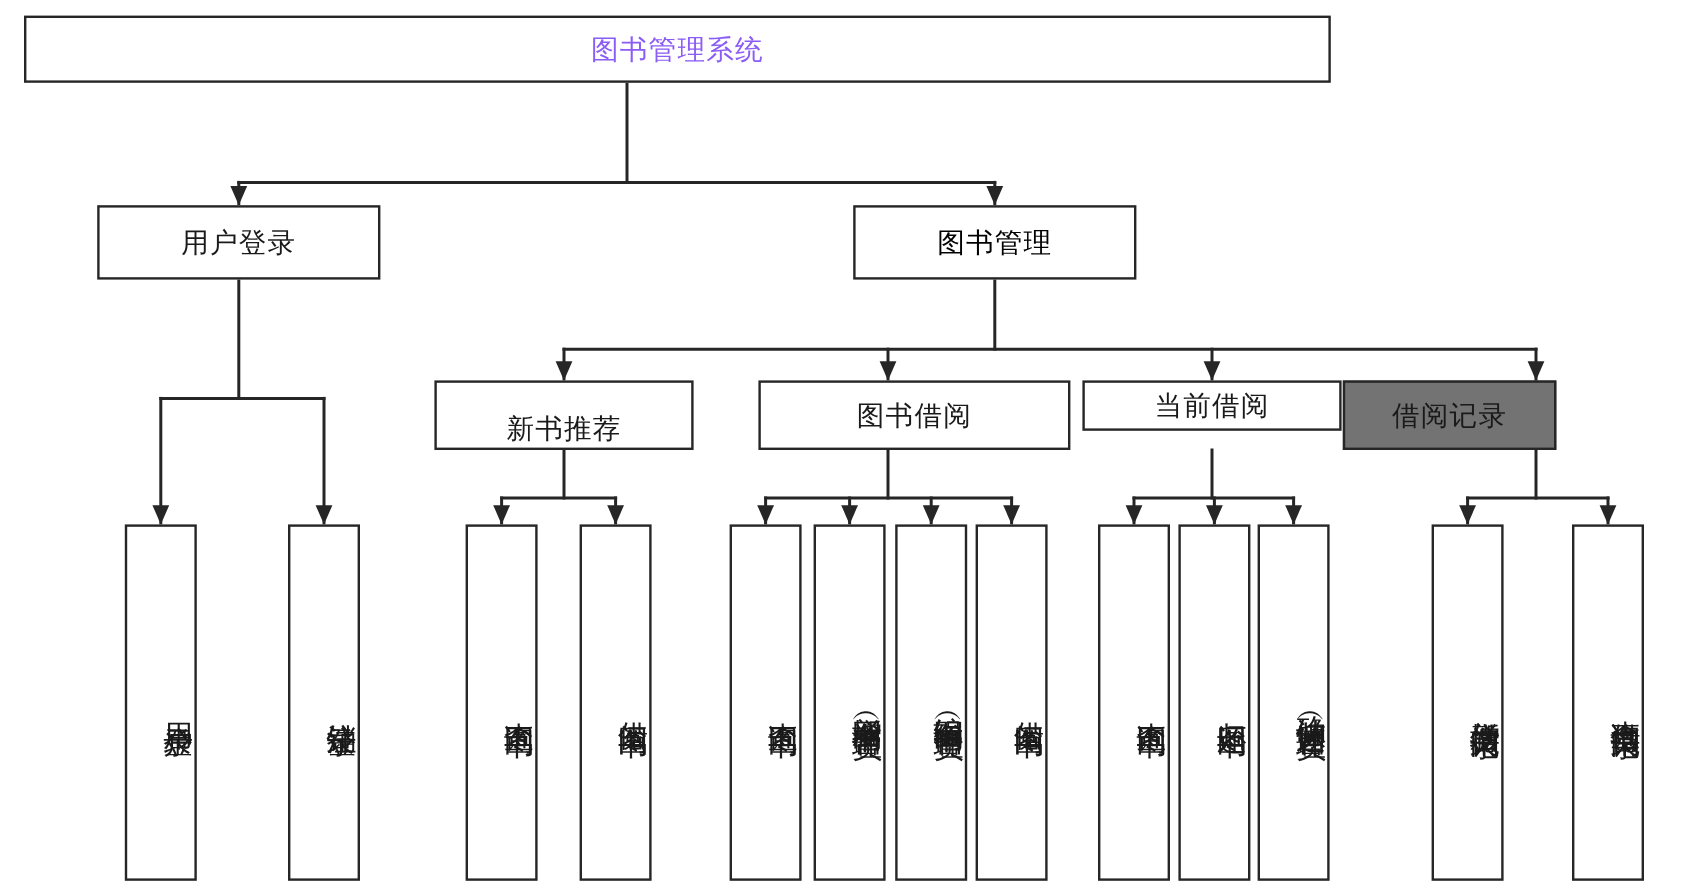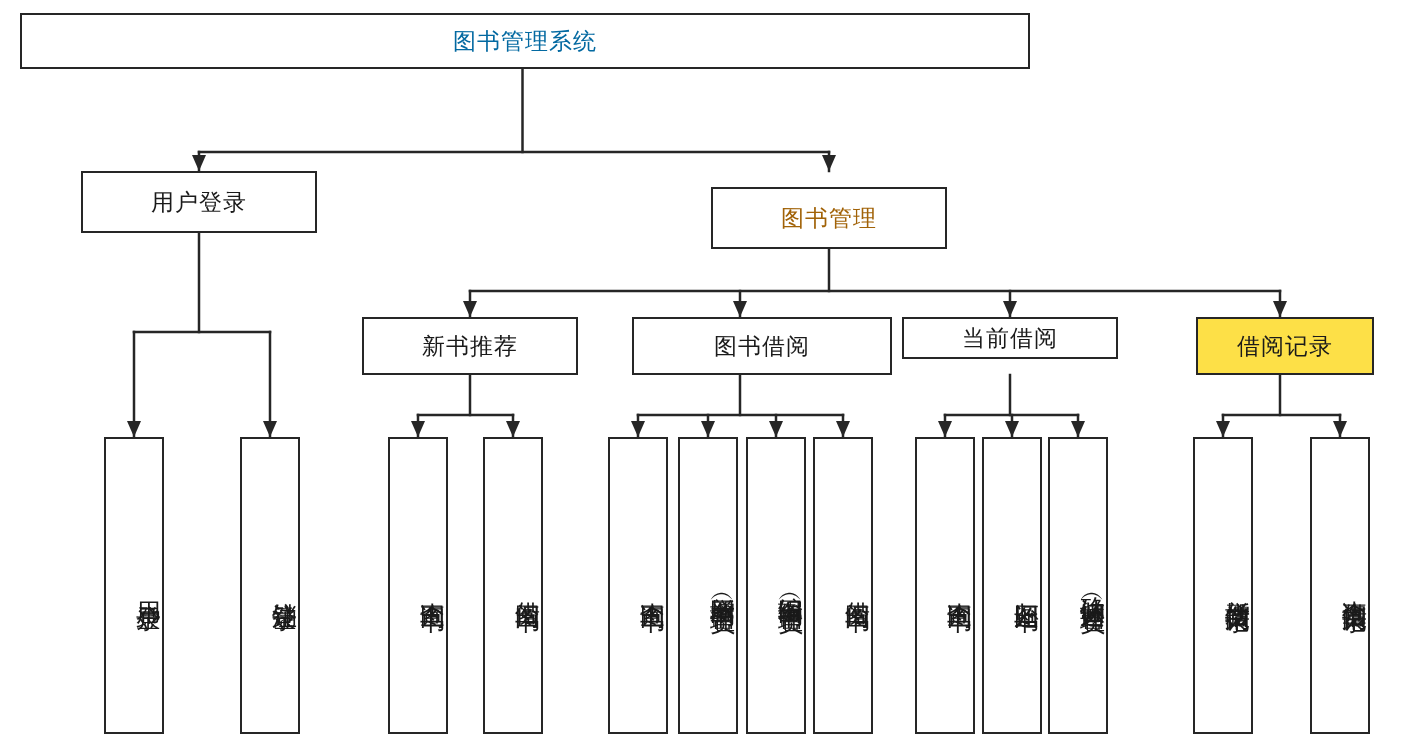--- a/index.html
+++ b/index.html
@@ -121,39 +121,39 @@
       <path d="M 1071 421 L 1085 421 L 1078 437 Z" fill="#262626"></path>
       <line x1="1280" y1="375" x2="1280" y2="415" stroke="#262626" stroke-width="2.5" stroke-linecap="square"></line>
       <line x1="1223" y1="415" x2="1340" y2="415" stroke="#262626" stroke-width="2.5" stroke-linecap="square"></line>
       <line x1="1223" y1="415" x2="1223" y2="437" stroke="#262626" stroke-width="2.5" stroke-linecap="square"></line>
       <path d="M 1216 421 L 1230 421 L 1223 437 Z" fill="#262626"></path>
       <line x1="1340" y1="415" x2="1340" y2="437" stroke="#262626" stroke-width="2.5" stroke-linecap="square"></line>
       <path d="M 1333 421 L 1347 421 L 1340 437 Z" fill="#262626"></path>
     </svg>
 
   <div id="nodes">
-      <div class="node horiz" style="left: 20px; top: 13px; width: 1010px; height: 56px; border-color: rgb(38, 38, 38); background: rgb(255, 255, 255); color: #0369a1;">
+      <div class="node horiz" style="left: 20px; top: 13px; width: 1089px; height: 56px; border-color: rgb(38, 38, 38); background: rgb(255, 255, 255); color: #8b5cf6;">
         <span class="label">图书管理系统</span>
       </div>
       <div class="node horiz" style="left: 81px; top: 171px; width: 236px; height: 62px; border-color: rgb(38, 38, 38); background: rgb(255, 255, 255); color: rgb(26, 26, 26);">
         <span class="label">用户登录</span>
       </div>
-      <div class="node horiz" style="left: 711px; top: 171px; width: 236px; height: 62px; border-color: rgb(38, 38, 38); background: rgb(255, 255, 255); color: #a16207; margin-top: 16px;">
+      <div class="node horiz" style="left: 711px; top: 171px; width: 236px; height: 62px; border-color: rgb(38, 38, 38); background: rgb(255, 255, 255); color: #000000;">
         <span class="label">图书管理</span>
       </div>
-      <div class="node horiz" style="left: 362px; top: 317px; width: 216px; height: 58px; border-color: rgb(38, 38, 38); background: rgb(255, 255, 255); color: rgb(26, 26, 26);">
+      <div class="node horiz" style="left: 362px; top: 317px; width: 216px; height: 58px; border-color: rgb(38, 38, 38); background: rgb(255, 255, 255); color: rgb(26, 26, 26); align-items: flex-end;">
         <span class="label">新书推荐</span>
       </div>
       <div class="node horiz" style="left: 632px; top: 317px; width: 260px; height: 58px; border-color: rgb(38, 38, 38); background: rgb(255, 255, 255); color: rgb(26, 26, 26);">
         <span class="label">图书借阅</span>
       </div>
       <div class="node horiz" style="left: 902px; top: 317px; width: 216px; height: 42px; border-color: rgb(38, 38, 38); background: rgb(255, 255, 255); color: rgb(26, 26, 26);">
         <span class="label">当前借阅</span>
       </div>
-      <div class="node horiz" style="left: 1196px; top: 317px; width: 178px; height: 58px; border-color: rgb(38, 38, 38); background: #fde047; color: rgb(26, 26, 26);">
+      <div class="node horiz" style="left: 1119px; top: 317px; width: 178px; height: 58px; border-color: rgb(38, 38, 38); background: #737373; color: rgb(26, 26, 26);">
         <span class="label">借阅记录</span>
       </div>
       <div class="node vert" style="left: 104px; top: 437px; width: 60px; height: 297px; border-color: rgb(38, 38, 38); background: rgb(255, 255, 255); color: rgb(26, 26, 26);">
         <span class="label">用户登录</span>
       </div>
       <div class="node vert" style="left: 240px; top: 437px; width: 60px; height: 297px; border-color: rgb(38, 38, 38); background: rgb(255, 255, 255); color: rgb(26, 26, 26);">
         <span class="label">注销登录</span>
       </div>
       <div class="node vert" style="left: 388px; top: 437px; width: 60px; height: 297px; border-color: rgb(38, 38, 38); background: rgb(255, 255, 255); color: rgb(26, 26, 26);">
         <span class="label">查询图书</span>

